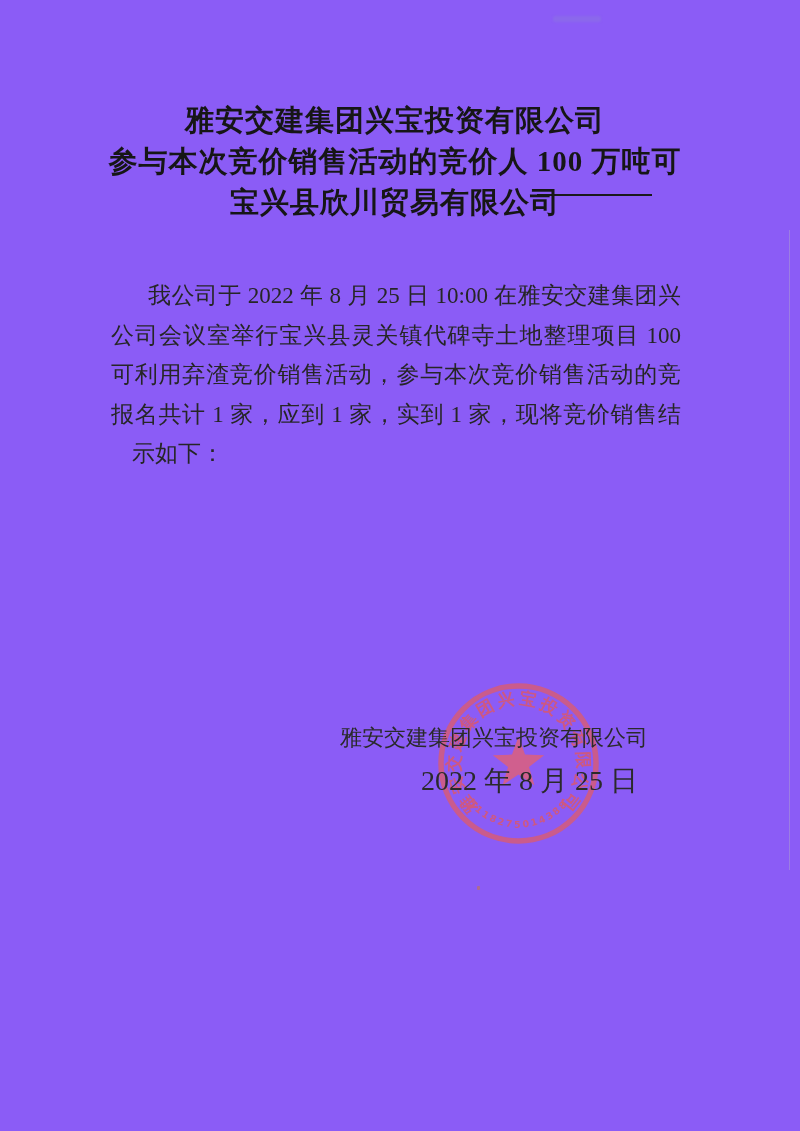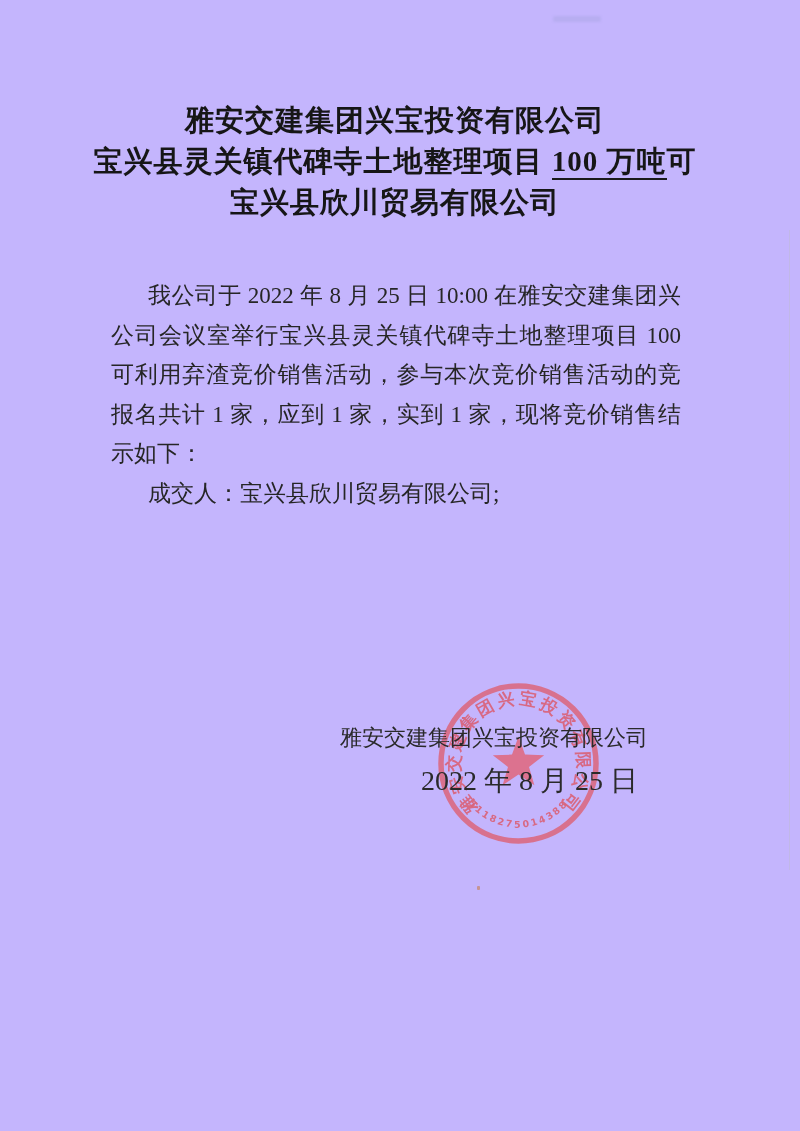--- a/index.html
+++ b/index.html
@@ -4,21 +4,21 @@
 <style>
   html, body {
     margin: 0;
     padding: 0;
     background: #ffffff;
   }
   .page {
     position: relative;
     width: 800px;
     height: 1131px;
-    background: #c4b5fd;
+    background: #8b5cf6;
     overflow: hidden;
     font-family: "Liberation Serif", serif;
     color: #1c1c1c;
   }
   
   .top-smudge {
     position: absolute;
     left: 553px; top: 16px;
     width: 48px; height: 6px;
     background: rgba(140,150,200,0.22);
@@ -46,32 +46,32 @@
     text-align: center;
     font-weight: 700;
     font-size: 29px;
     line-height: 41px;
     letter-spacing: 1px;
     color: #161616;
   }
   .title-line { height: 41px; white-space: nowrap; }
   .u {
     border-bottom: 2px solid #1a1a1a;
-    padding-bottom: 1px;
+    padding-bottom: 17px;
   }
   
   .body-block {
     position: absolute;
     left: 111px; top: 276px;
     width: 570px;
     font-size: 23px;
     line-height: 39.5px;
     color: #262626;
   }
-  .b-line { height: 39.5px; white-space: nowrap; }
+  .b-line { height: 39.5px; white-space: nowrap; margin-left: 21px; }
   .b-just {
     white-space: normal;
     text-align: justify;
     text-align-last: justify;
     height: 39.5px;
     overflow: hidden;
   }
   .b-indent { padding-left: 37px; }
   .b-just.b-indent { padding-left: 0; text-indent: 37px; }
   
@@ -107,31 +107,30 @@
 <body>
 
 <div class="page">
 
   <div class="top-smudge"></div>
   <div class="edge-line"></div>
   <div class="speck"></div>
 
   <div class="title-block">
     <div class="title-line">雅安交建集团兴宝投资有限公司</div>
-    <div class="title-line"><span>宝兴县灵关镇代碑寺土地整理项目 </span><span class="u">100 万吨</span><span>可</span></div>
+    <div class="title-line"><span>参与本次竞价销售活动的竞价人 </span><span class="u">100 万吨</span><span>可</span></div>
     <div class="title-line">宝兴县欣川贸易有限公司</div>
   </div>
 
   <div class="body-block">
     <div class="b-just b-indent">我公司于 2022 年 8 月 25 日 10:00 在雅安交建集团兴宝</div>
     <div class="b-just">公司会议室举行宝兴县灵关镇代碑寺土地整理项目 100 万吨</div>
     <div class="b-just">可利用弃渣竞价销售活动，参与本次竞价销售活动的竞价人</div>
     <div class="b-just">报名共计 1 家，应到 1 家，实到 1 家，现将竞价销售结果公</div>
     <div class="b-line">示如下：</div>
-    <div class="b-line b-indent">成交人：宝兴县欣川贸易有限公司;</div>
   </div>
 
   <svg class="seal" viewBox="0 0 181 181">
     <defs>
       <path id="sealArc" d="M 52.6,135.7 A 59,59 0 1 1 128.4,135.7" fill="none"></path>
       <path id="numArc" d="M 40.5,130.5 A 64,64 0 0 0 140.5,130.5" fill="none"></path>
     </defs>
     <circle cx="90.5" cy="90.5" r="77.5" fill="none" stroke="#df5a69" stroke-width="5.5" opacity="0.85"></circle>
     <path d="M 90.5,63.5 L 97,81.6 L 116.2,82.2 L 101,93.9 L 106.4,112.3 L 90.5,101.5 L 74.6,112.3 L 80,93.9 L 64.8,82.2 L 84,81.6 Z" fill="#e26072" opacity="0.9"></path>
     <text font-size="17" font-weight="700" fill="#dd5868" letter-spacing="3.2" opacity="0.92" font-family="Liberation Serif, serif">

